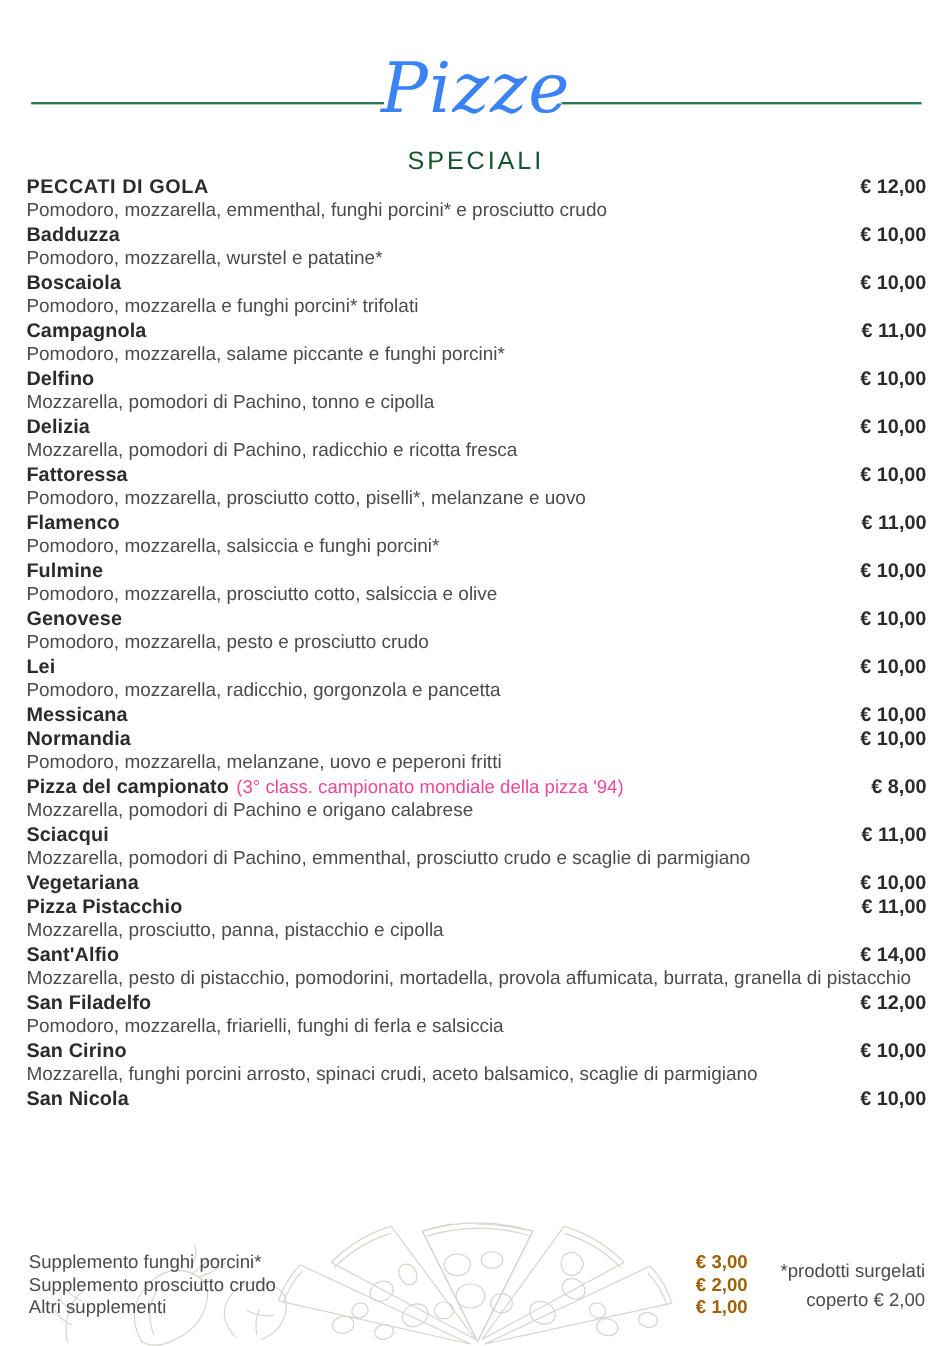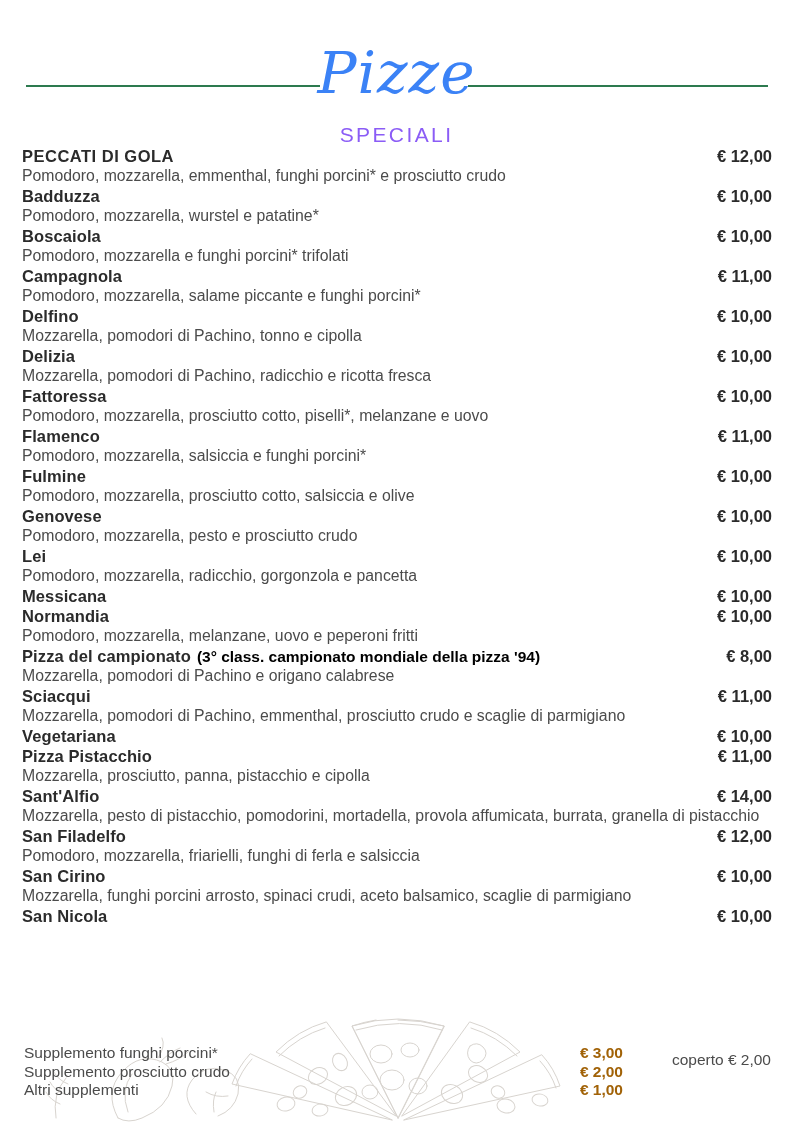--- a/index.html
+++ b/index.html
@@ -51,21 +51,21 @@
   #title-sub {
     position: absolute;
     top: 124px;
     left: 0;
     width: 793px;
     text-align: center;
     font-family: "Liberation Sans", sans-serif;
     font-size: 21px;
     line-height: 22px;
     letter-spacing: 2.4px;
-    color: #8b5cf6;
+    color: #14532d;
     font-weight: 400;
   }
 
   
   #menu {
     position: absolute;
     top: 146px;
     left: 22px;
     width: 750px;
   }
@@ -83,22 +83,22 @@
     font-weight: bold;
     color: #2b2b2b;
     letter-spacing: .1px;
     white-space: nowrap;
     text-align: center;
   }
   .item-name.caps {
     letter-spacing: .5px;
   }
   .item-note {
-    font-weight: bold;
-    color: #000000;
+    font-weight: normal;
+    color: #ec4899;
     font-size: 15.5px;
   }
   .item-price {
     font-size: 16.5px;
     line-height: 20px;
     font-weight: bold;
     color: #2b2b2b;
     white-space: nowrap;
     text-align: right;
     padding-right: 0px;
@@ -379,15 +379,16 @@
       <div>Supplemento funghi porcini*</div>
       <div>Supplemento prosciutto crudo</div>
       <div>Altri supplementi</div>
     </div>
   <div id="supp-prices">
       <div>€ 3,00</div>
       <div>€ 2,00</div>
       <div>€ 1,00</div>
     </div>
   <div id="notes">
+      <div>*prodotti surgelati</div>
       <div>coperto € 2,00</div>
     </div>
 </div>
 
 </body></html>

